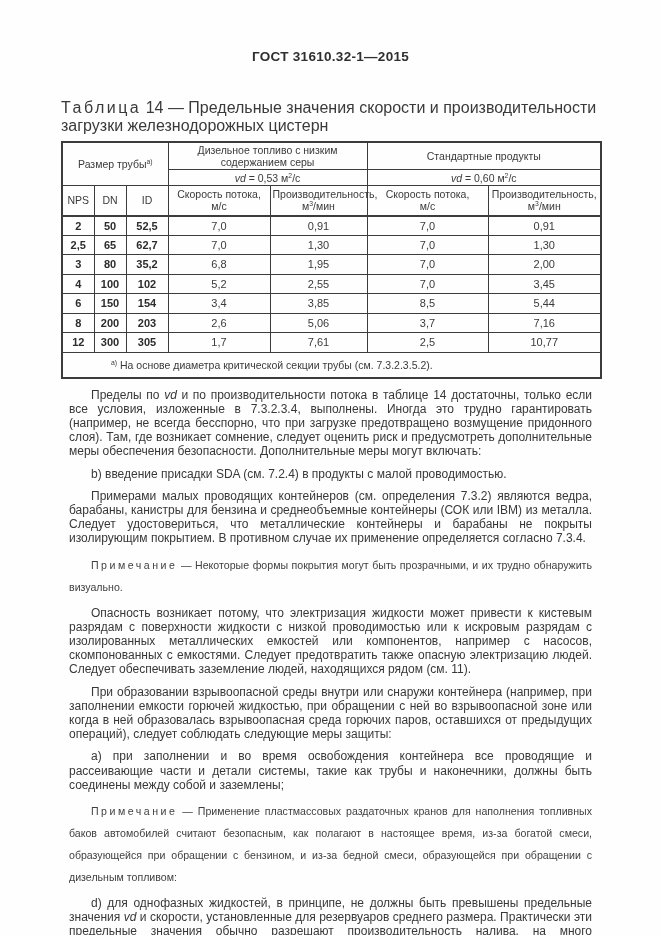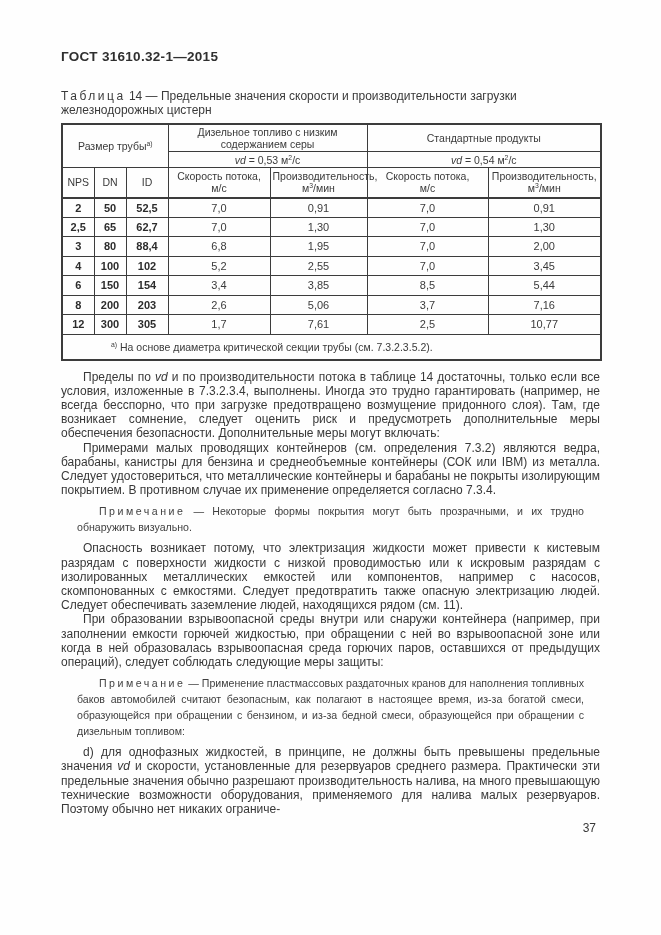--- a/index.html
+++ b/index.html
@@ -13,29 +13,29 @@
     overflow: hidden;
   }
   .inner {
     position: absolute;
     left: 61px;
     top: 0;
     width: 539px;
   }
   .doc-header {
     margin-top: 49px;
-    text-align: left;
+    text-align: center;
     font-weight: bold;
     font-size: 13.5px;
     color: #2f2f2f;
     letter-spacing: 0.3px;
   }
   .table-title {
-    margin-top: 25px;
-    font-size: 12px;
+    margin-top: 35px;
+    font-size: 16px;
     color: #3a3a3a;
   }
   .lsp { letter-spacing: 2.5px; }
   .it { font-style: italic; }
   sup { font-size: 0.65em; line-height: 0; }
 
   table.t14 {
     margin-top: 6px;
     width: 539px;
     border-collapse: collapse;
@@ -65,27 +65,27 @@
     font-size: 10.5px;
     border-top: 1px solid #3c3c3c;
   }
 
   .content {
     margin-top: 9px;
     font-size: 12px;
     line-height: 14.2px;
     text-align: justify;
   }
-  .content p { margin: 0; }
+  .content p { margin: 8px; }
   .content p.para { text-indent: 22px; }
   .content p.note {
     font-size: 10.6px;
-    line-height: 16px;
+    line-height: 22px;
     text-indent: 22px;
-    margin: 6px 16px;
+    margin: 6px 8px;
     color: #3f3f3f;
   }
   .page-number {
     margin-top: 5px;
     text-align: right;
     padding-right: 4px;
     font-size: 12px;
   }
 </style>
 </head>
@@ -109,21 +109,21 @@
           <col style="width:113px">
       </colgroup>
       <thead>
         <tr class="hr1">
           <th colspan="3" rowspan="2"><span>Размер трубы</span><sup>а)</sup></th>
           <th colspan="2">Дизельное топливо с низким содержанием серы</th>
           <th colspan="2">Стандартные продукты</th>
         </tr>
         <tr class="hr2">
           <th colspan="2"><span class="it">vd</span><span> = 0,53 м</span><sup>2</sup><span>/с</span></th>
-          <th colspan="2"><span class="it">vd</span><span> = 0,54 м</span><sup>2</sup><span>/с</span></th>
+          <th colspan="2"><span class="it">vd</span><span> = 0,60 м</span><sup>2</sup><span>/с</span></th>
         </tr>
         <tr class="hr3">
           <th>NPS</th>
           <th>DN</th>
           <th>ID</th>
           <th><span>Скорость потока,</span><br><span>м/с</span></th>
           <th><span>Производительность,</span><br><span>м</span><sup>3</sup><span>/мин</span></th>
           <th><span>Скорость потока,</span><br><span>м/с</span></th>
           <th><span>Производительность,</span><br><span>м</span><sup>3</sup><span>/мин</span></th>
         </tr>
@@ -143,21 +143,21 @@
             <td class="b">65</td>
             <td class="b">62,7</td>
             <td>7,0</td>
             <td>1,30</td>
             <td>7,0</td>
             <td>1,30</td>
           </tr>
           <tr>
             <td class="b">3</td>
             <td class="b">80</td>
-            <td class="b">88,4</td>
+            <td class="b">35,2</td>
             <td>6,8</td>
             <td>1,95</td>
             <td>7,0</td>
             <td>2,00</td>
           </tr>
           <tr>
             <td class="b">4</td>
             <td class="b">100</td>
             <td class="b">102</td>
             <td>5,2</td>
@@ -195,24 +195,26 @@
         </tbody>
       <tfoot>
         <tr>
           <td colspan="7"><sup>а)</sup><span> На основе диаметра критической секции трубы (см. 7.3.2.3.5.2).</span></td>
         </tr>
       </tfoot>
     </table>
 
     <div class="content">
         <p class="para"><span>Пределы по </span><span class="it">vd</span><span> и по производительности потока в таблице 14 достаточны, только если все условия, изложенные в 7.3.2.3.4, выполнены. Иногда это трудно гарантировать (например, не всегда бесспорно, что при загрузке предотвращено возмущение придонного слоя). Там, где возникает сомнение, следует оценить риск и предусмотреть дополнительные меры обеспечения безопасности. Дополнительные меры могут включать:</span></p>
+        <p class="para"><span>b) введение присадки SDA (см. 7.2.4) в продукты с малой проводимостью.</span></p>
         <p class="para"><span>Примерами малых проводящих контейнеров (см. определения 7.3.2) являются ведра, барабаны, канистры для бензина и среднеобъемные контейнеры (СОК или IBM) из металла. Следует удостовериться, что металлические контейнеры и барабаны не покрыты изолирующим покрытием. В противном случае их применение определяется согласно 7.3.4.</span></p>
         <p class="note"><span class="lsp">Примечание</span><span> — Некоторые формы покрытия могут быть прозрачными, и их трудно обнаружить визуально.</span></p>
         <p class="para"><span>Опасность возникает потому, что электризация жидкости может привести к кистевым разрядам с поверхности жидкости с низкой проводимостью или к искровым разрядам с изолированных металлических емкостей или компонентов, например с насосов, скомпонованных с емкостями. Следует предотвратить также опасную электризацию людей. Следует обеспечивать заземление людей, находящихся рядом (см. 11).</span></p>
         <p class="para"><span>При образовании взрывоопасной среды внутри или снаружи контейнера (например, при заполнении емкости горючей жидкостью, при обращении с ней во взрывоопасной зоне или когда в ней образовалась взрывоопасная среда горючих паров, оставшихся от предыдущих операций), следует соблюдать следующие меры защиты:</span></p>
+        <p class="para"><span>а) при заполнении и во время освобождения контейнера все проводящие и рассеивающие части и детали системы, такие как трубы и наконечники, должны быть соединены между собой и заземлены;</span></p>
         <p class="note"><span class="lsp">Примечание</span><span> — Применение пластмассовых раздаточных кранов для наполнения топливных баков автомобилей считают безопасным, как полагают в настоящее время, из-за богатой смеси, образующейся при обращении с бензином, и из-за бедной смеси, образующейся при обращении с дизельным топливом:</span></p>
         <p class="para"><span>d) для однофазных жидкостей, в принципе, не должны быть превышены предельные значения </span><span class="it">vd</span><span> и скорости, установленные для резервуаров среднего размера. Практически эти предельные значения обычно разрешают производительность налива, на много превышающую технические возможности оборудования, применяемого для налива малых резервуаров. Поэтому обычно нет никаких ограниче-</span></p>
       </div>
 
     <div class="page-number">37</div>
 
   </div>
 </div>
 
 </body></html>

